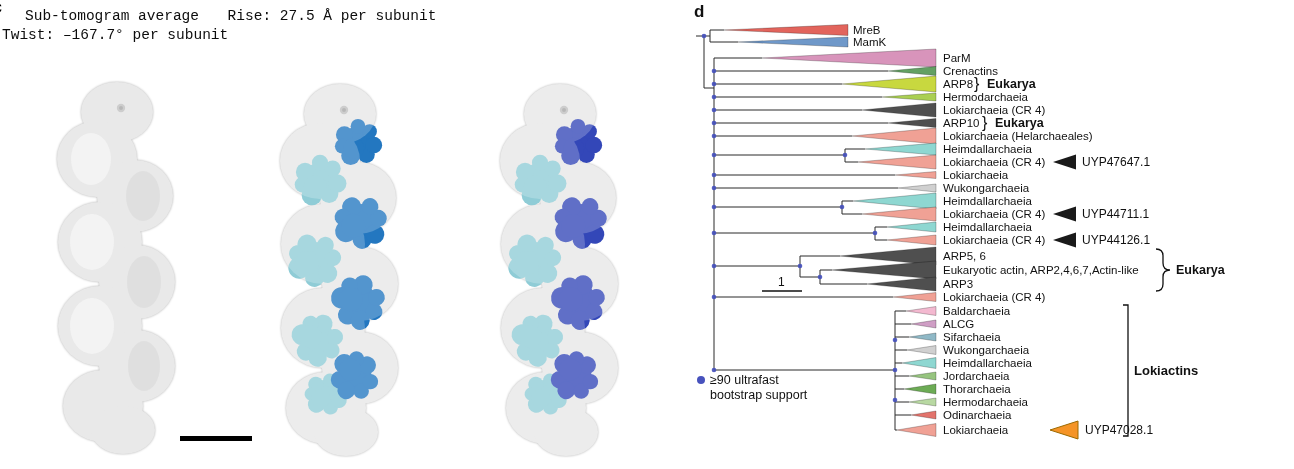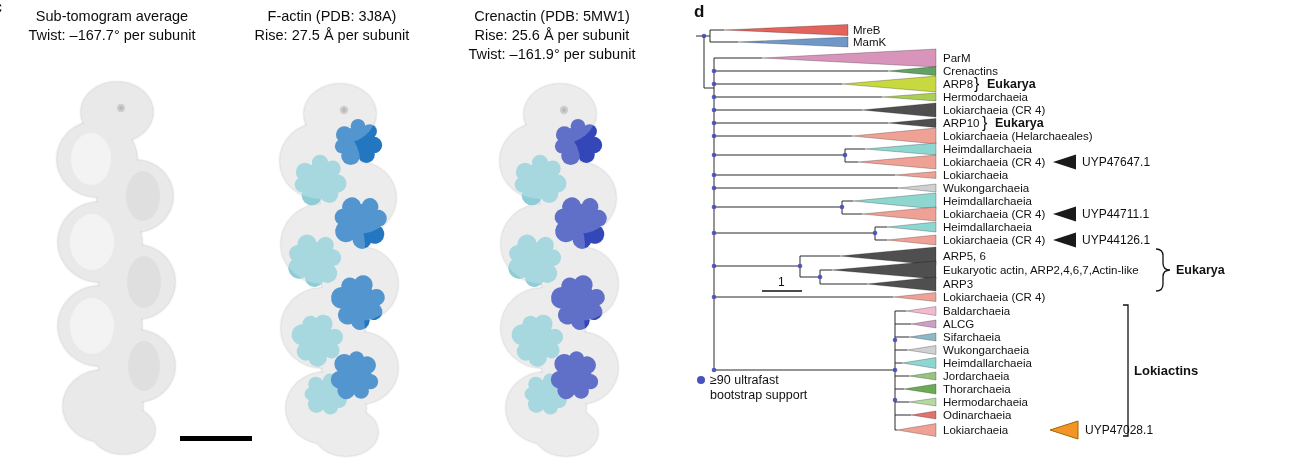--- a/index.html
+++ b/index.html
@@ -1,21 +1,21 @@
 <!DOCTYPE html>
 <html><head>
 <meta charset="utf-8">
 <style>
   html,body{margin:0;padding:0;background:#fff;}
   body{width:1294px;height:469px;overflow:hidden;font-family:"Liberation Sans",sans-serif;}
   .page{position:relative;width:1294px;height:469px;background:#ffffff;}
   .panel-c{position:absolute;left:0;top:0;width:690px;height:469px;}
   .panel-d{position:absolute;left:690px;top:0;width:604px;height:469px;}
   .c-label{position:absolute;left:-8px;top:-3px;font-size:18px;font-weight:bold;color:#000;}
-  .hdr{position:absolute;top:7px;width:220px;text-align:center;font-size:14.5px;line-height:1.32;color:#0d0d0d;}
+  .hdr{position:absolute;top:7px;width:220px;text-align:center;font-size:14.5px;line-height:1.32;color:#0d0d0d;font-family:Liberation Mono, monospace;}
   .hdr div{white-space:nowrap;}
   .hdr1{left:2px}.hdr2{left:222px}.hdr3{left:442px}
   .struct-svg{position:absolute;left:0;top:70px;}
   svg text{font-family:"Liberation Sans",sans-serif;fill:#111;}
   .tip{font-size:11.5px;}
   .boldlab{font-size:12.5px;font-weight:bold;}
   .acc{font-size:12px;}
   .legend-t{font-size:12.5px;}
   .brace{font-size:16px;}
   .dlab{font-size:17px;font-weight:bold;}
@@ -27,27 +27,21 @@
 <div class="page">
 
   <div class="panel-c">
     <div class="c-label">c</div>
 
     <div class="hdr hdr1">
       <div>Sub-tomogram average</div>
       <div>Twist: –167.7° per subunit</div>
     </div>
     <div class="hdr hdr2">
-      <div>F-actin (PDB: 3J8A)</div>
       <div>Rise: 27.5 Å per subunit</div>
-    </div>
-    <div class="hdr hdr3">
-      <div>Crenactin (PDB: 5MW1)</div>
-      <div>Rise: 25.6 Å per subunit</div>
-      <div>Twist: –161.9° per subunit</div>
     </div>
 
     <svg class="struct-svg" width="690" height="399" viewBox="0 0 690 399">
       <defs>
         <g id="env">
           <ellipse cx="72" cy="38" rx="36" ry="30"></ellipse>
           <ellipse cx="52" cy="85" rx="40" ry="38"></ellipse>
           <ellipse cx="90" cy="122" rx="38" ry="36"></ellipse>
           <ellipse cx="55" cy="168" rx="42" ry="40"></ellipse>
           <ellipse cx="92" cy="208" rx="38" ry="37"></ellipse>

